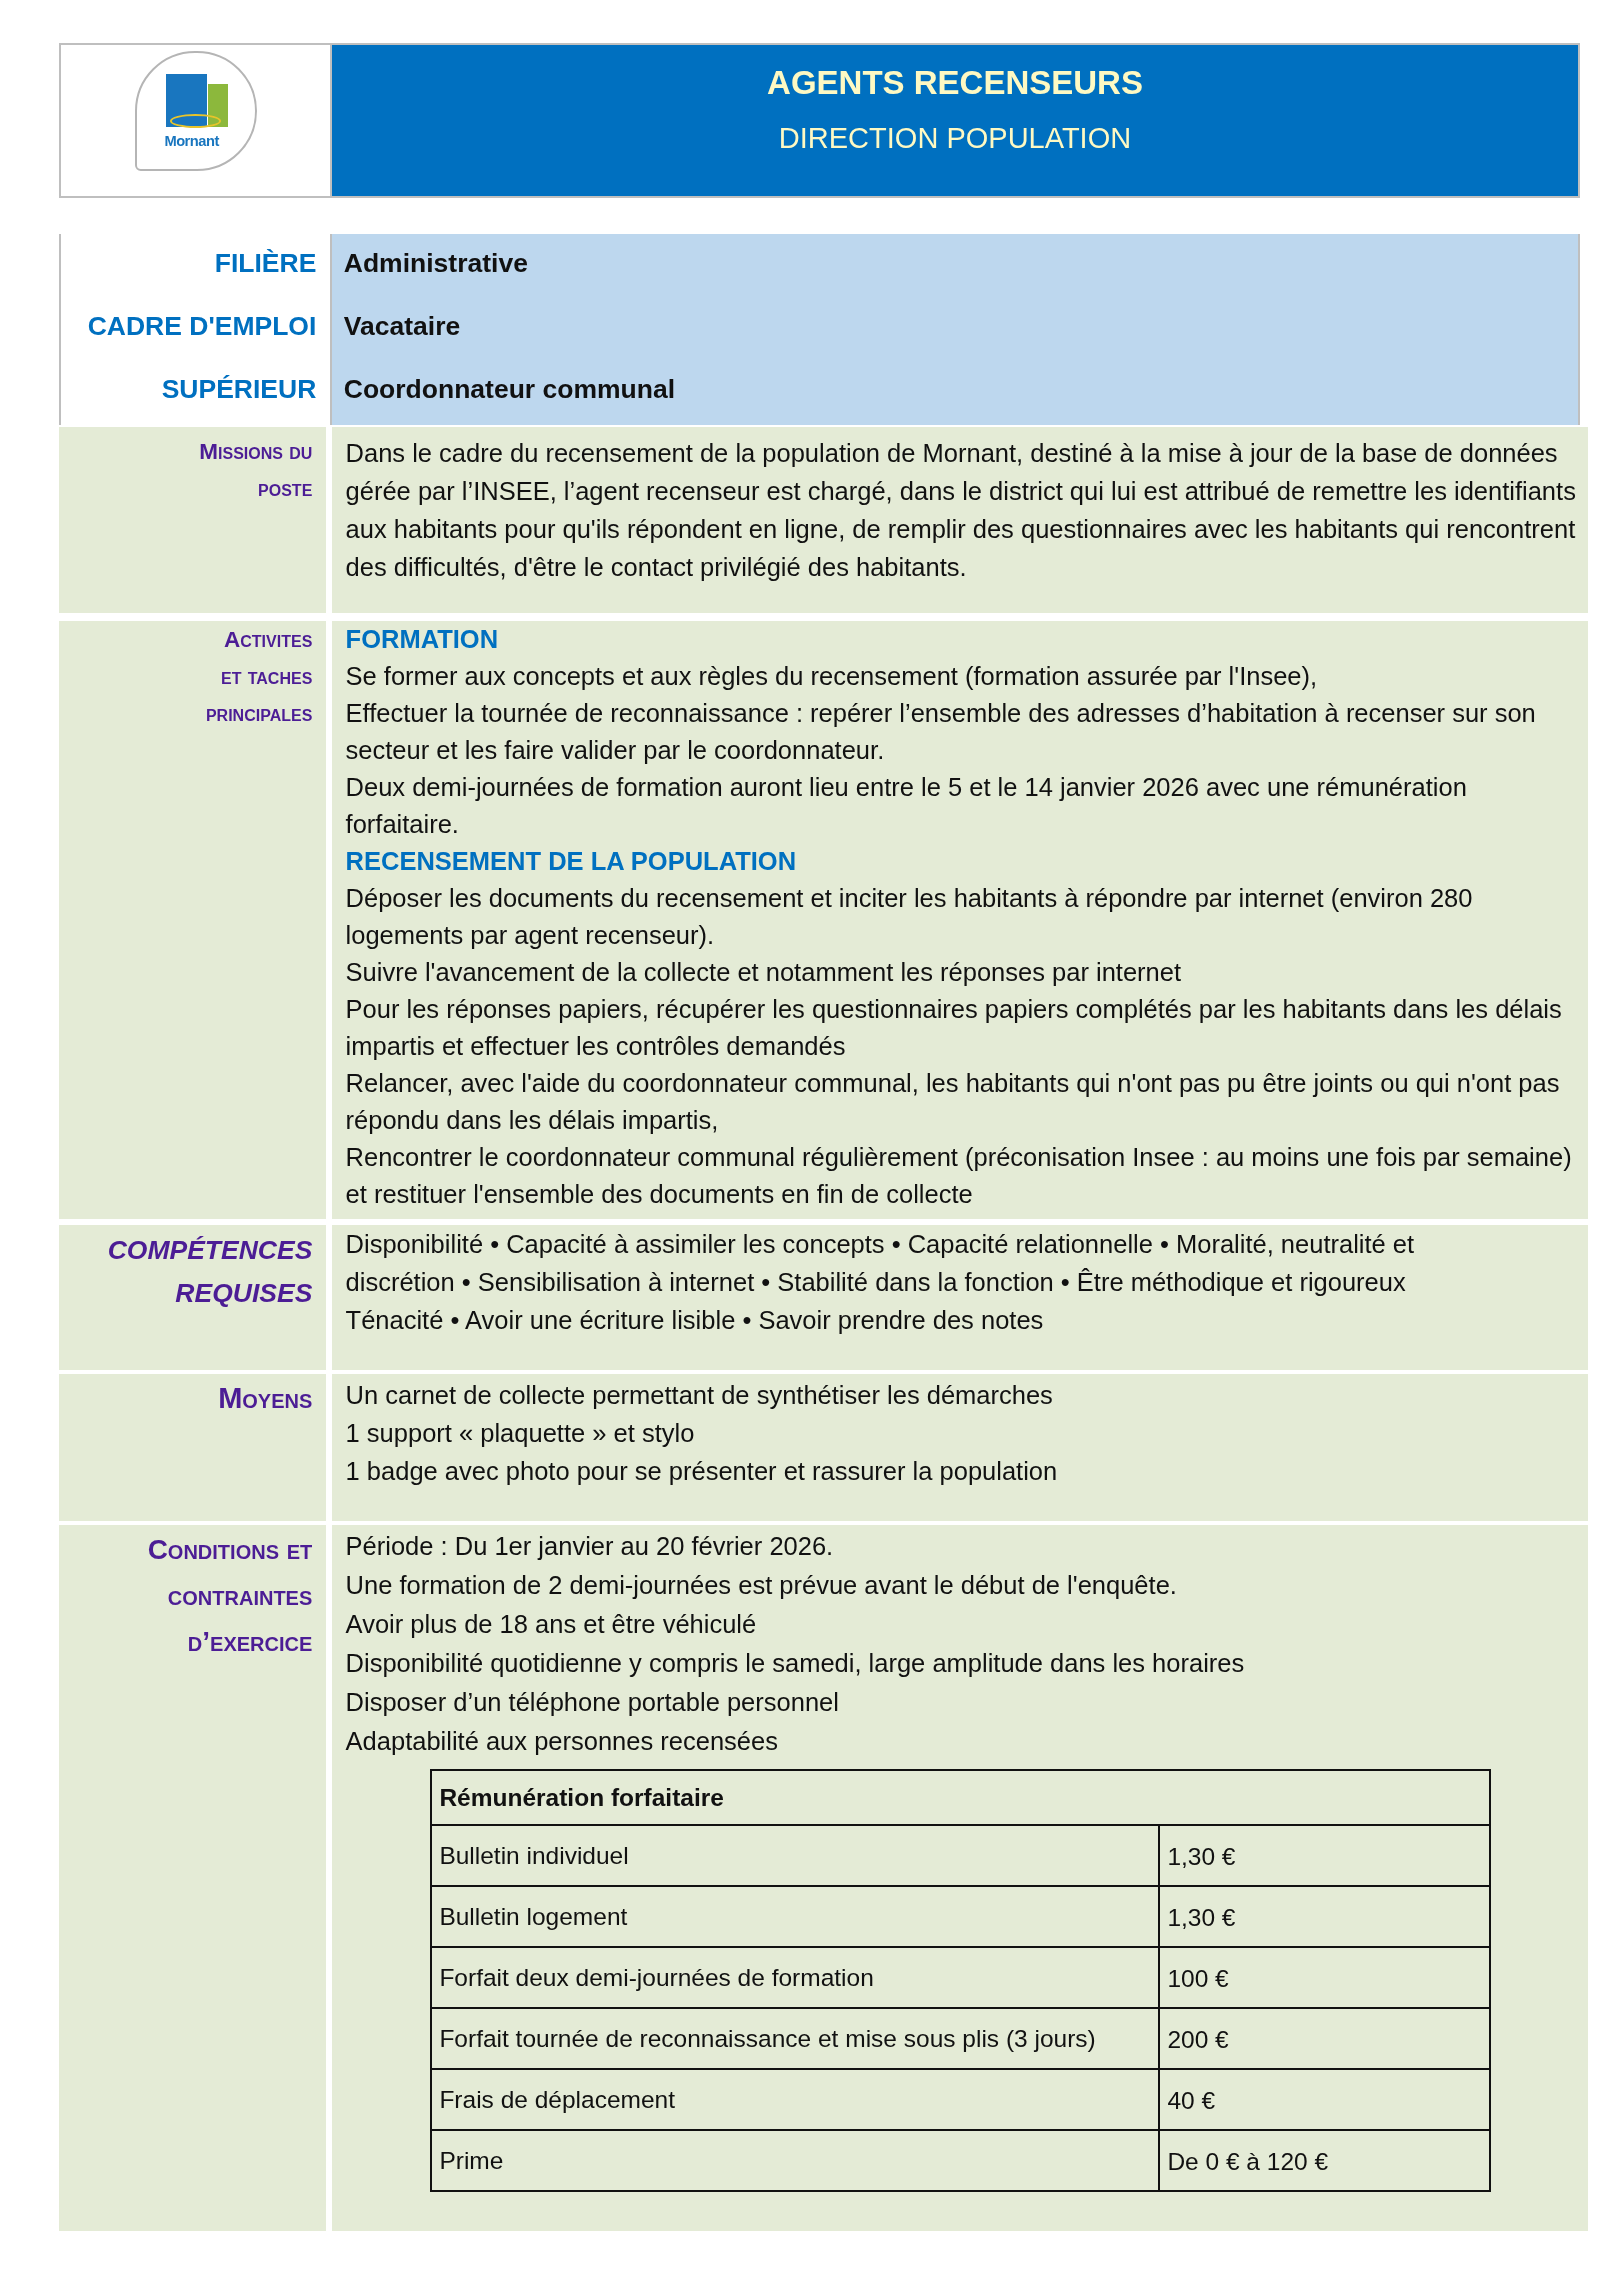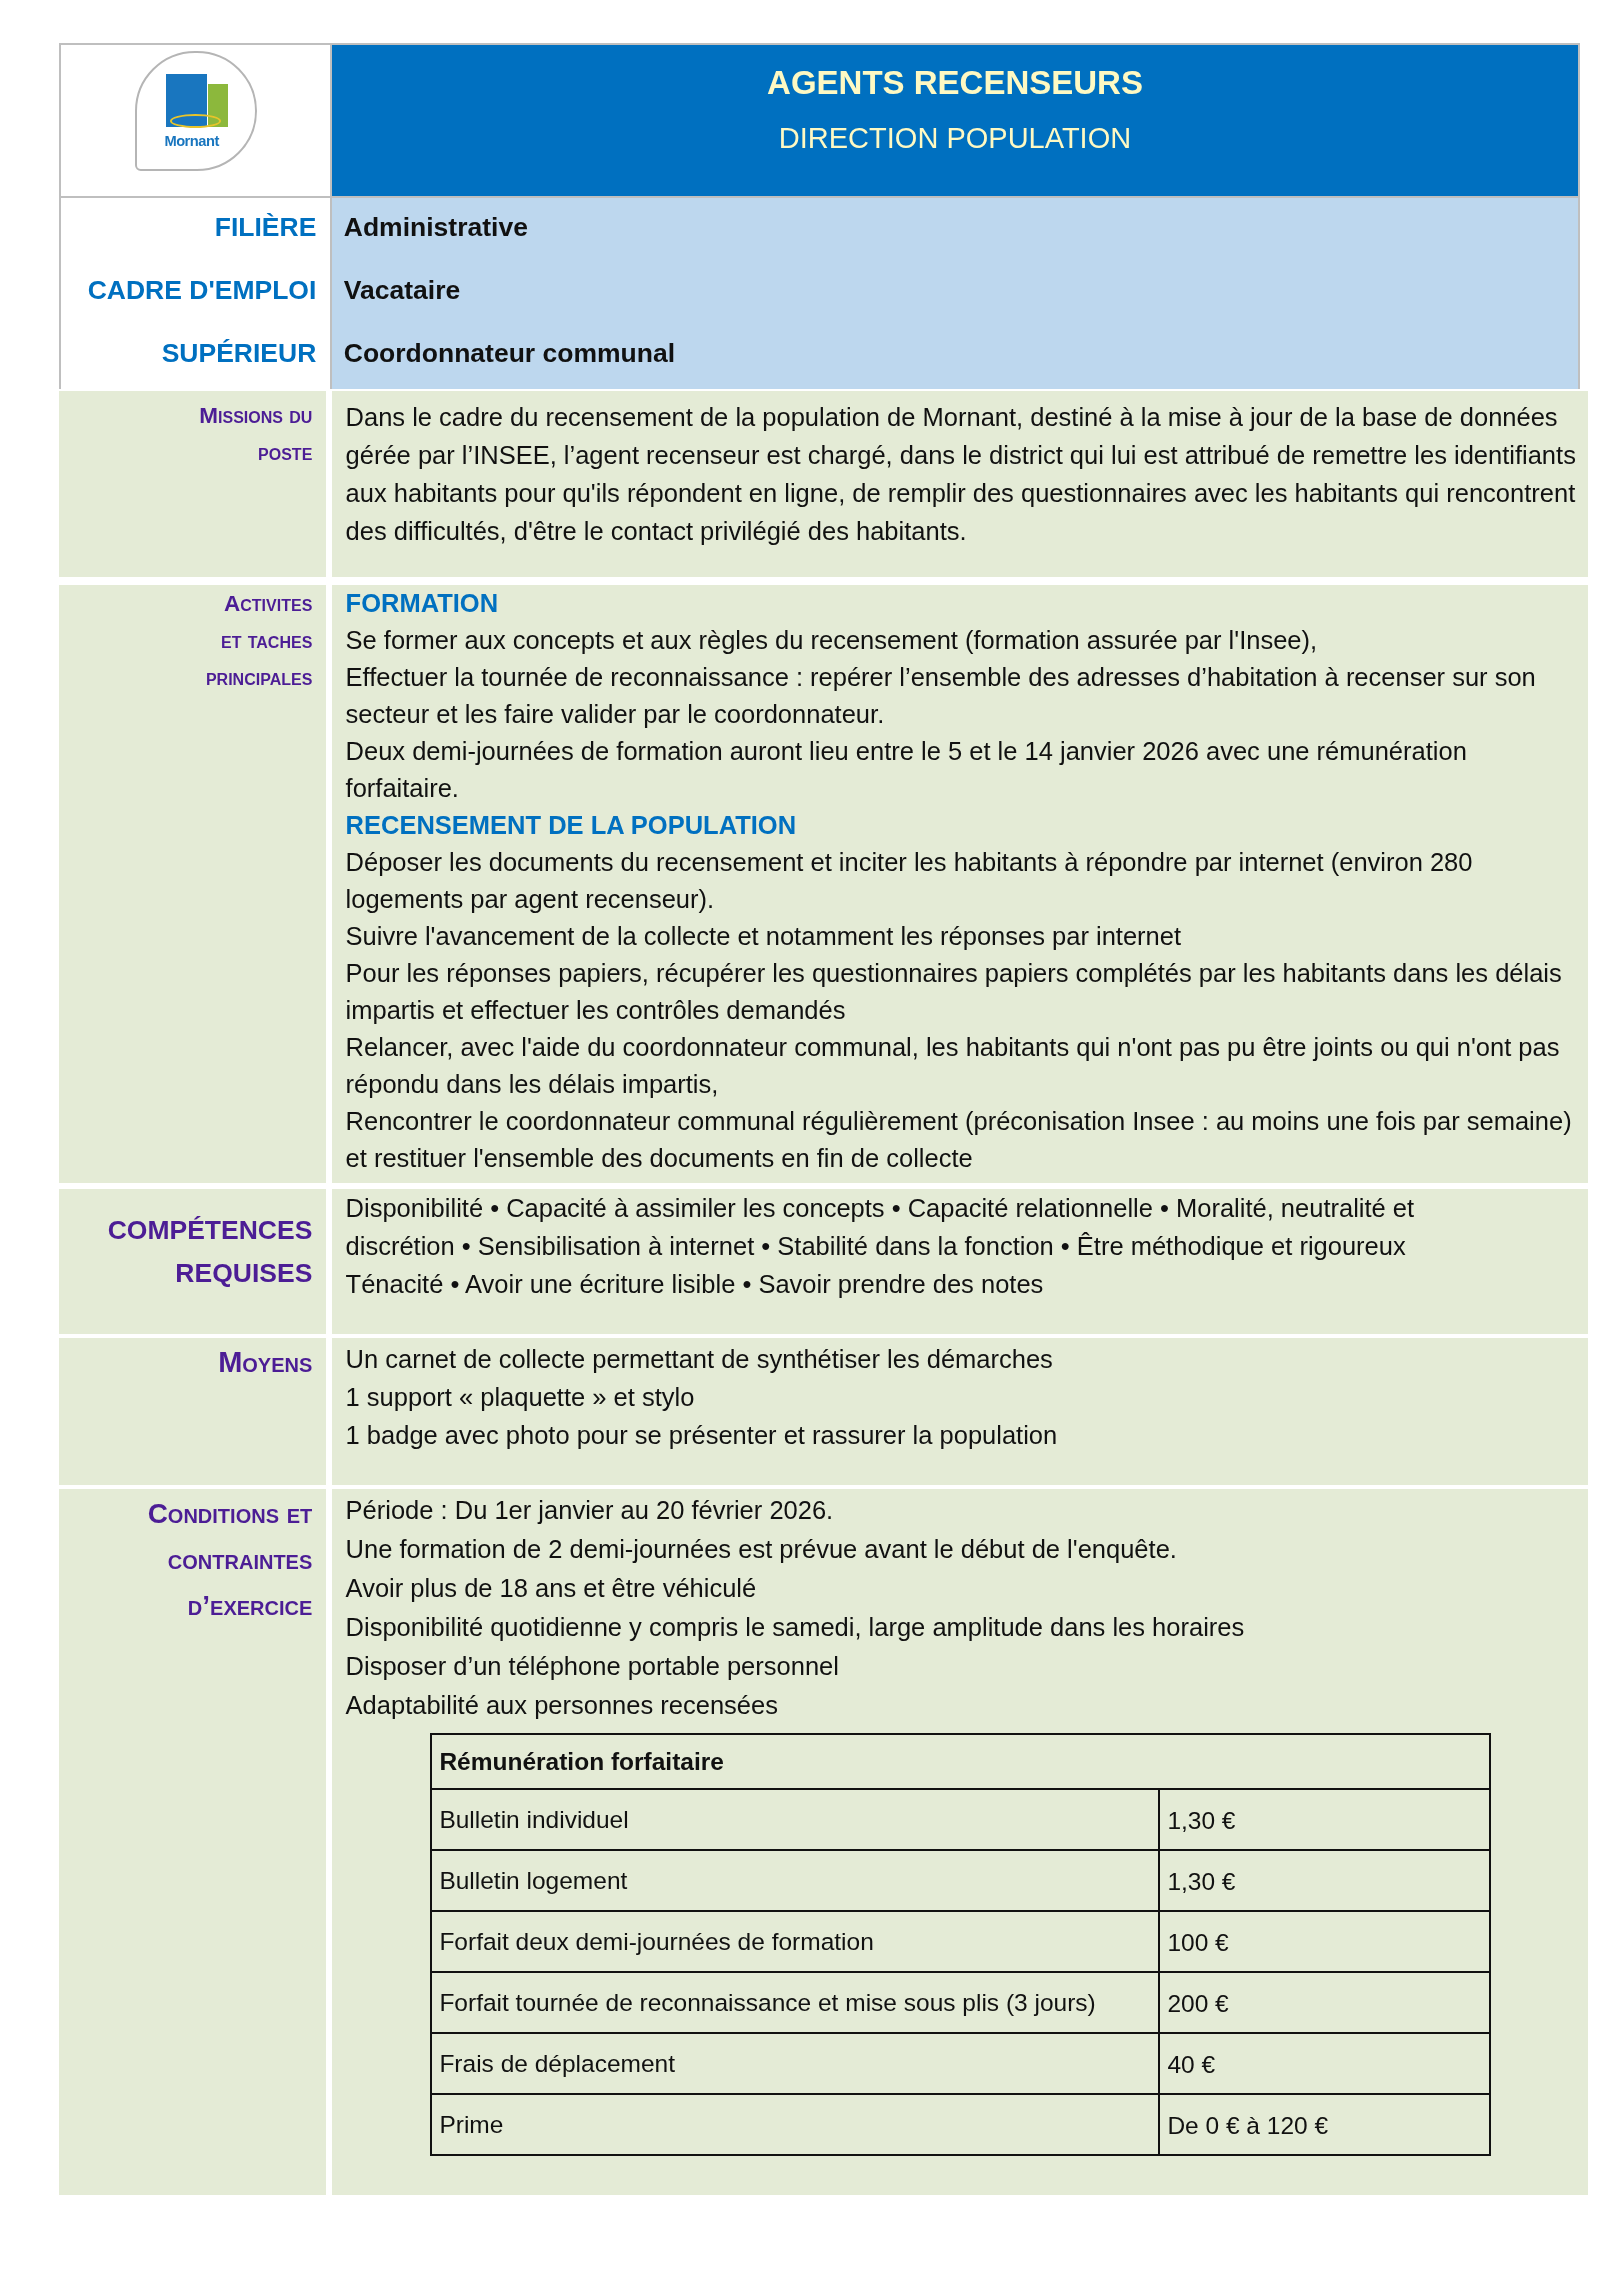--- a/index.html
+++ b/index.html
@@ -14,21 +14,21 @@
   .logo { position: absolute; left: 74px; top: 5.9px; width: 122px; height: 120px; border: 2px solid #b5b5b5; border-radius: 61px 61px 61px 5.9px; background: #fff; overflow: hidden; }
   .logo .blue { position: absolute; left: 29px; top: 21.6px; width: 41px; height: 53px; background: #1976bf; }
   .logo .green { position: absolute; left: 71px; top: 31px; width: 19.6px; height: 43px; background: #8cb83c; }
   .logo .arc { position: absolute; left: 33px; top: 61px; width: 51px; height: 13.7px; border: 2.9px solid #e8c42a; border-radius: 50%; }
   .logo .name { position: absolute; left: 27.4px; top: 80px; font-size: 14.7px; color: #1976bf; font-weight: bold; letter-spacing: -0.5px; }
   .title-cell { flex: 1; background: #0070c0; color: #fef9c3; text-align: center; }
   .title-cell .t1 { font-size: 33px; font-weight: bold; padding-top: 9.8px; height: 74px; line-height: 55px; }
   .title-cell .t2 { font-size: 29px; line-height: 39px; }
 
   
-  .info { display: flex; width: 1521px; height: 191px; border-right: 2.9px solid #bfbfbf; border-left: 2.9px solid #bfbfbf; }
+  .info { display: flex; width: 1521px; height: 191px; border-right: 2.9px solid #bfbfbf; border-left: 2.9px solid #bfbfbf; margin-top: 36px; }
   .info .labels { width: 271px; background: #fff; border-right: 2.9px solid #bfbfbf; padding-top: 5.9px; }
   .info .values { flex: 1; background: #bdd7ee; padding-top: 5.9px; }
   .info .row { height: 63px; line-height: 47px; font-size: 26.5px; font-weight: bold; }
   .info .labels .row { text-align: right; padding-right: 13.7px; color: #0070c0; }
   .info .values .row { padding-left: 11.8px; color: #111; }
 
   
   .section { display: flex; width: 1529px; margin-top: 6.9px; }
   .section .label { width: 267px; background: #e4ebd6; text-align: right; padding-right: 13.7px; color: #4c1d95; font-weight: bold; margin-right: 5.9px; }
   .section .content { flex: 1; background: #e4ebd6; padding-left: 13.7px; padding-right: 9.8px; font-size: 25.5px; line-height: 37px; color: #111; }
@@ -100,21 +100,21 @@
       <div class="sub-heading">RECENSEMENT DE LA POPULATION</div>
       <div>Déposer les documents du recensement et inciter les habitants à répondre par internet (environ 280 logements par agent recenseur).</div>
       <div>Suivre l'avancement de la collecte et notamment les réponses par internet</div>
       <div>Pour les réponses papiers, récupérer les questionnaires papiers complétés par les habitants dans les délais impartis et effectuer les contrôles demandés</div>
       <div>Relancer, avec l'aide du coordonnateur communal, les habitants qui n'ont pas pu être joints ou qui n'ont pas répondu dans les délais impartis,</div>
       <div>Rencontrer le coordonnateur communal régulièrement (préconisation Insee : au moins une fois par semaine) et restituer l'ensemble des documents en fin de collecte</div>
     </div>
   </div>
 
   <div class="section" style="margin-top:5.9px;">
-    <div class="label" style="padding-top:20px; font-size:26.5px;">
+    <div class="label" style="padding-top:4px; font-size:26.5px;font-style:italic;">
       <div style="line-height:43px;">COMPÉTENCES</div>
       <div style="line-height:43px;">REQUISES</div>
     </div>
     <div class="content" style="padding-top:0px; padding-bottom:31px; line-height:38px;">
       <div>Disponibilité • Capacité à assimiler les concepts • Capacité relationnelle • Moralité, neutralité et</div>
       <div>discrétion • Sensibilisation à internet • Stabilité dans la fonction • Être méthodique et rigoureux</div>
       <div>Ténacité • Avoir une écriture lisible • Savoir prendre des notes</div>
     </div>
   </div>
 

